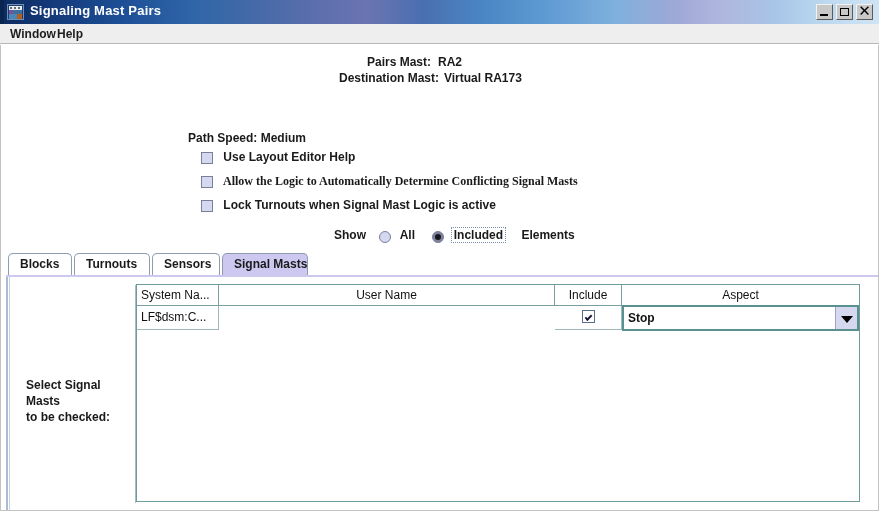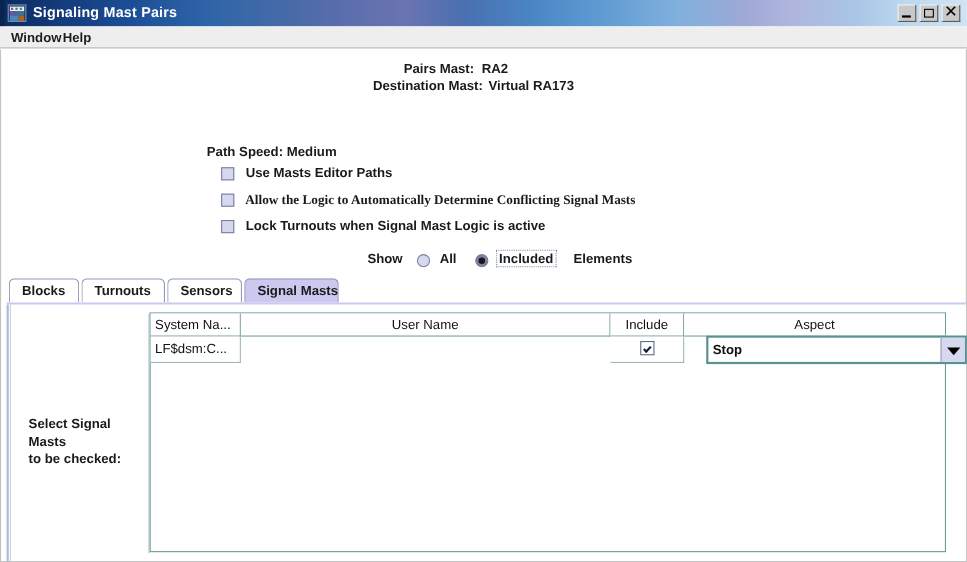--- a/index.html
+++ b/index.html
@@ -389,21 +389,20 @@
   #ttc-user   { left: 82px;  width: 336px; padding-left: 4px; }
   #ttc-include{ left: 418px; width: 67px; text-align: center; }
   #ttc-aspect-wrap {
     position: absolute;
     left: 485px; top: 20px;
     width: 237px;
     height: 26px;
     border: 2px solid #58918f;
     background: #ffffff;
     box-sizing: border-box;
-    margin-left: 20px;
   }
   #ttc-aspect-text {
     position: absolute;
     left: 4px; top: 0;
     line-height: 22px;
     font-size: 12px;
     font-weight: bold;
     color: #111111;
   }
   #aspect-arrow-btn {
@@ -490,21 +489,21 @@
   <div id="content">
 
     <div class="hdr-label" id="src-label">Pairs Mast:</div>
     <div class="hdr-label" id="src-value">RA2</div>
     <div class="hdr-label" id="dst-label">Destination Mast:</div>
     <div class="hdr-label" id="dst-value">Virtual RA173</div>
     <div class="hdr-label" id="pathspeed">Path Speed: Medium</div>
 
     <div class="cbrow" id="cb-row-1">
       <span class="jcheck"></span>
-      <span class="cbtext">Use Masts Editor Paths</span>
+      <span class="cbtext">Use Layout Editor Help</span>
     </div>
     <div class="cbrow" id="cb-row-2">
       <span class="jcheck"></span>
       <span class="cbtext">Allow the Logic to Automatically Determine Conflicting Signal Masts</span>
     </div>
     <div class="cbrow" id="cb-row-3">
       <span class="jcheck"></span>
       <span class="cbtext">Lock Turnouts when Signal Mast Logic is active</span>
     </div>
 

